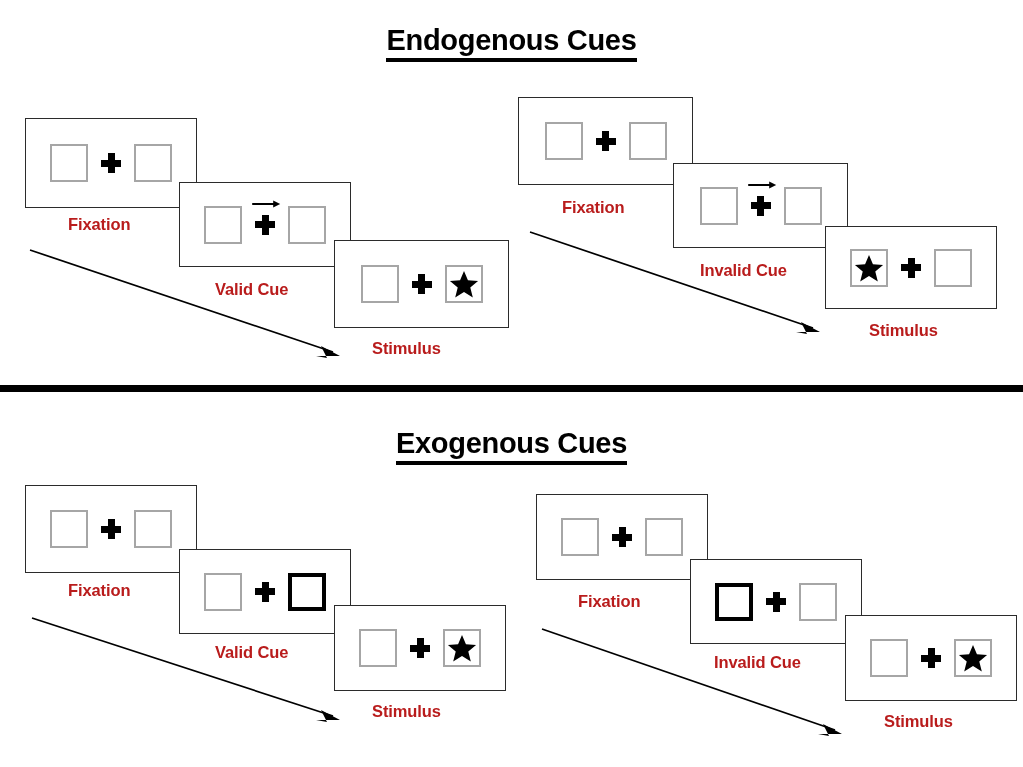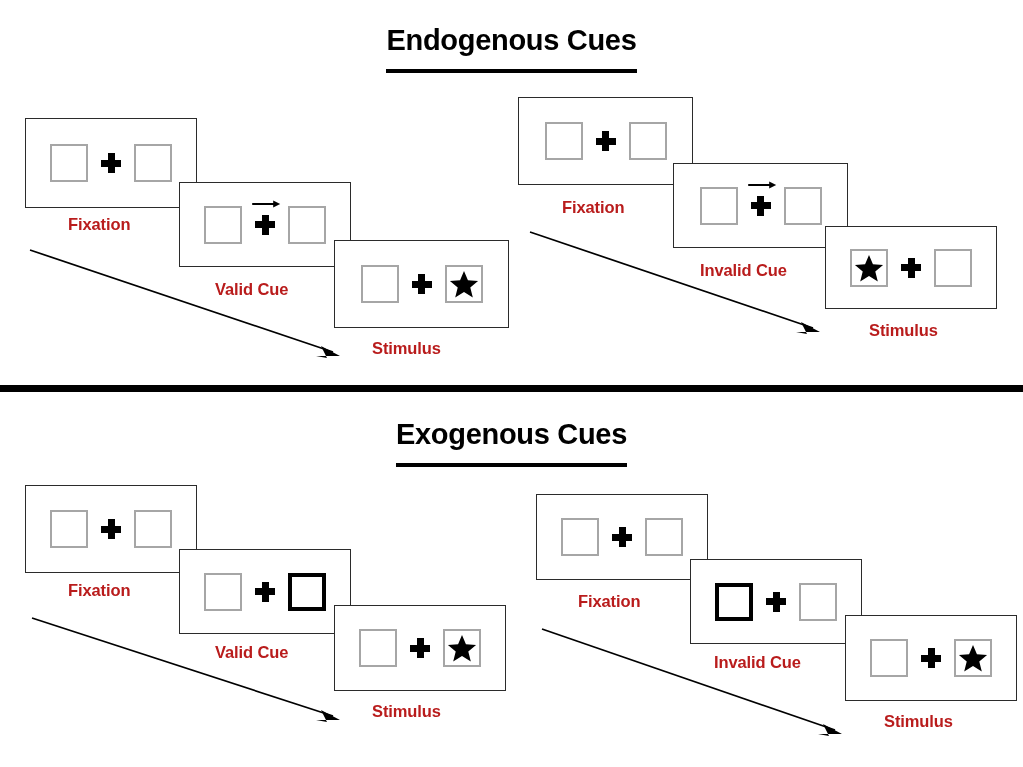--- a/index.html
+++ b/index.html
@@ -21,25 +21,25 @@
     position: absolute;
     width: 100%;
     text-align: center;
     font-size: 29px;
     font-weight: bold;
     letter-spacing: -0.3px;
     color: #000000;
   }
   .section-title span {
     border-bottom: 4px solid #000000;
-    padding-bottom: 12px;
+    padding-bottom: 1px;
     display: inline-block;
   }
   #title-endogenous { top: 24px; left: 0; }
-  #title-exogenous  { top: 418px; left: 0; text-align: center; }
+  #title-exogenous  { top: 427px; left: 0; text-align: center; }
 
   
   .divider {
     position: absolute;
     left: 0;
     width: 1023px;
     height: 7px;
     background: #000000;
   }
   #section-divider { top: 385px; }

